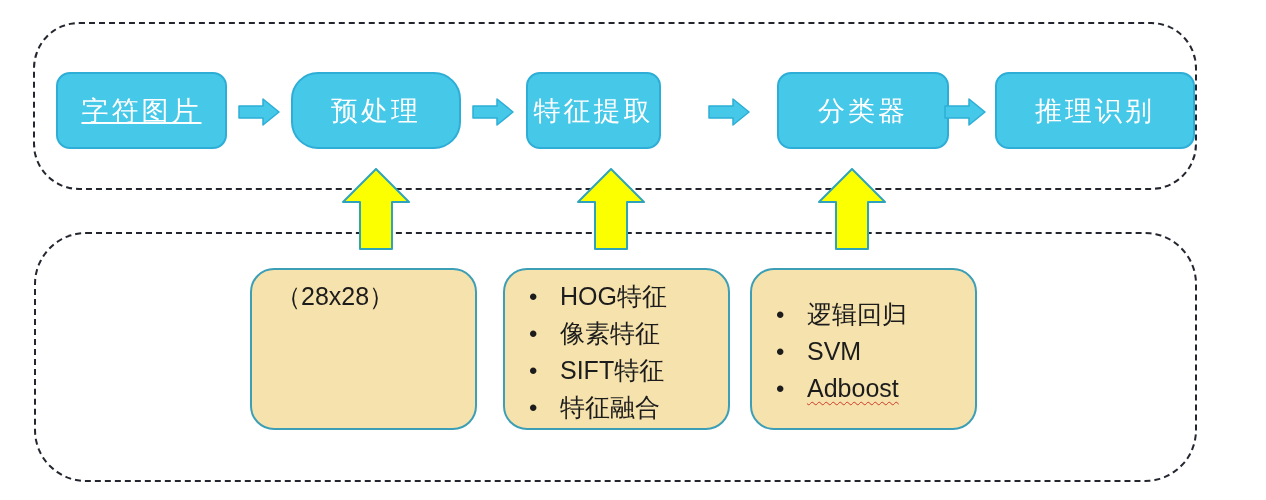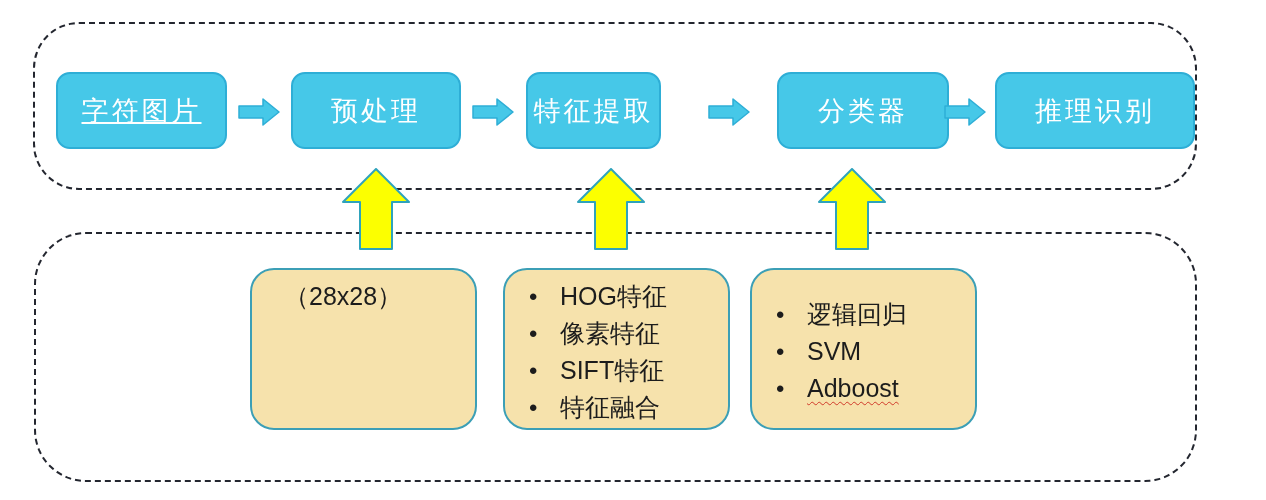--- a/index.html
+++ b/index.html
@@ -39,21 +39,21 @@
     border-radius: 14px;
     display: flex;
     align-items: center;
     justify-content: center;
     color: #ffffff;
     font-size: 27px;
     letter-spacing: 3px;
     z-index: 3;
   }
   .box-1 { left: 56px;  width: 171px; text-decoration: underline; }
-  .box-2 { left: 291px; width: 170px; }
+  .box-2 { left: 291px; width: 170px; border-radius: 27px; }
   .box-3 { left: 526px; width: 135px; }
   .box-4 { left: 777px; width: 172px; }
   .box-5 { left: 995px; width: 200px; }
 
   .flow-arrow {
     position: absolute;
     top: 97px;
     width: 42px;
     height: 30px;
     z-index: 3;
@@ -110,21 +110,21 @@
     white-space: nowrap;
   }
   .panel li::before {
     content: "\2022";
     position: absolute;
     left: 24px;
     top: 0;
     font-size: 24px;
   }
   .panel .note-line {
-    padding-left: 32px;
+    padding-left: 24px;
     line-height: 37px;
     white-space: nowrap;
   }
   .spell-error { text-decoration: underline wavy #d03a2a 1px; text-underline-offset: 4px; }
 
   .watermark {
     position: absolute;
     right: 4px;
     bottom: 7px;
     font-size: 15px;

